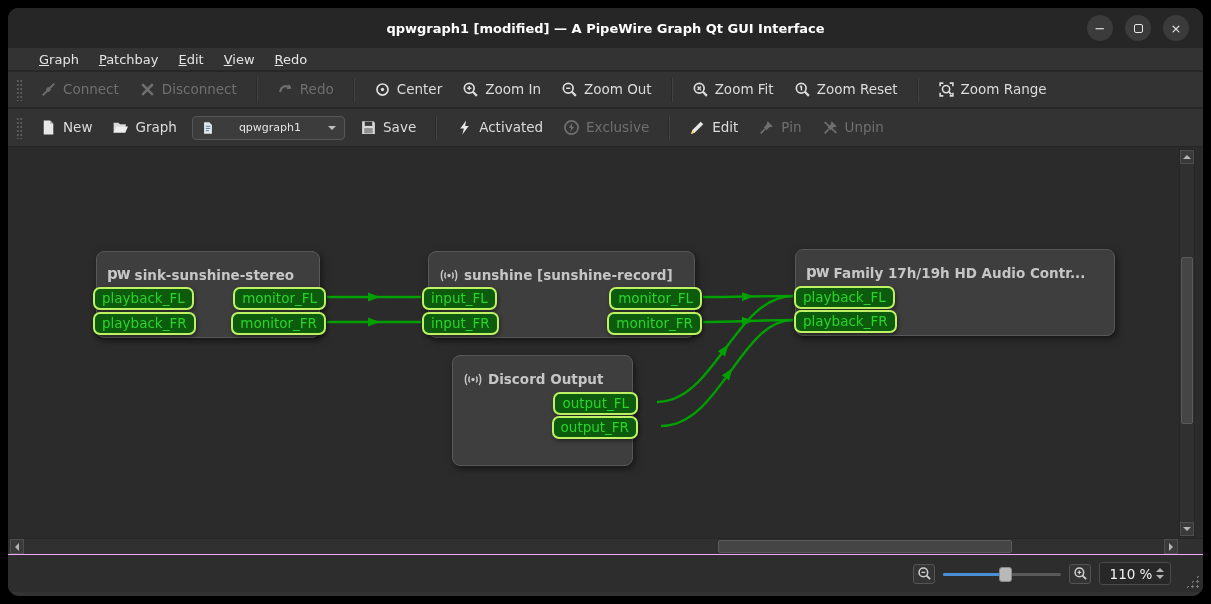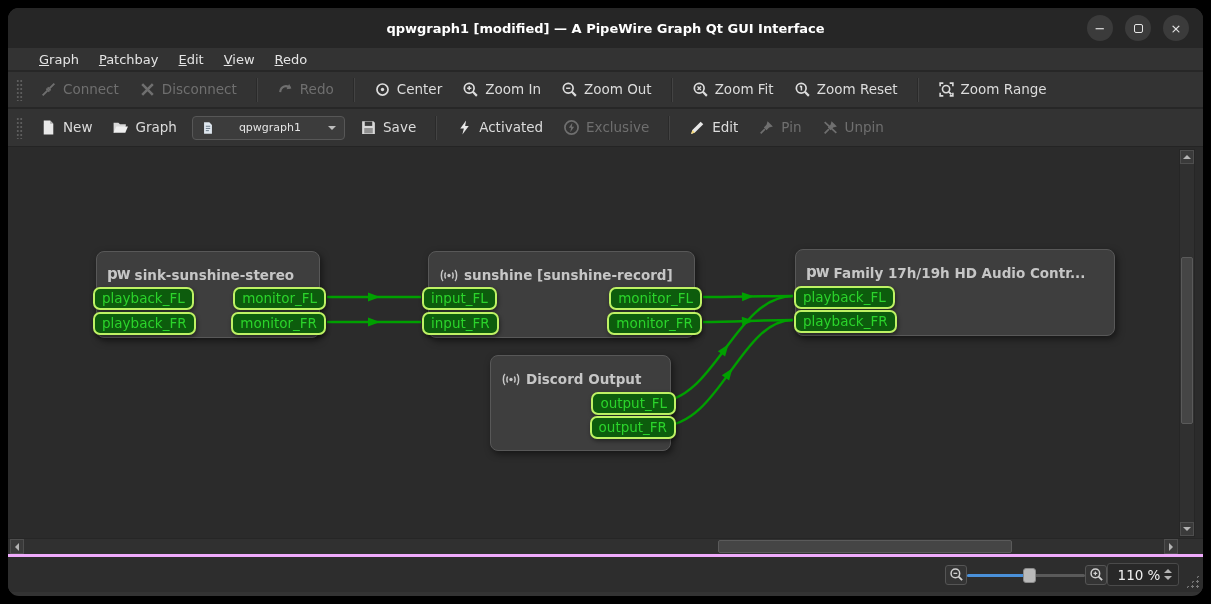--- a/index.html
+++ b/index.html
@@ -47,21 +47,21 @@
   .sbtn { position:absolute; width:14px; height:14px; background:#3a3a3a; border:1px solid #4e4e4e; display:flex; align-items:center; justify-content:center; }
   .hscroll { position:relative; height:16px; background:#303030; border-top:1px solid #262626; }
   .hthumb { position:absolute; top:1px; height:13px; background:#454545; border:1px solid #5a5a5a; border-radius:2px; }
   .tri { width:0; height:0; border:4px solid transparent; }
   .tri.up { border-bottom-color:#b4b4b4; margin-top:-4px; }
   .tri.down { border-top-color:#b4b4b4; margin-bottom:-4px; }
   .tri.left { border-right-color:#b4b4b4; margin-left:-4px; }
   .tri.right { border-left-color:#b4b4b4; margin-right:-4px; }
 
   
-  .statusbar { height:38px; background:#2d2d2d; border-top:3px solid #f0abfc; display:flex; align-items:center; justify-content:flex-end; padding-right:10px; gap:0; position:relative; }
+  .statusbar { height:38px; background:#2d2d2d; border-top:1px solid #f0abfc; display:flex; align-items:center; justify-content:flex-end; padding-right:10px; gap:8px; position:relative; }
   .zbtn { width:22px; height:20px; background:#343434; border:1px solid #555; border-radius:3px; display:flex; align-items:center; justify-content:center; color:#cfcfcf; }
   .slider { position:relative; width:118px; height:16px; }
   .slider .track { position:absolute; top:7px; left:0; width:118px; height:3px; background:#5a5a5a; border-radius:2px; }
   .slider .fill { position:absolute; top:7px; left:0; width:60px; height:3px; background:#4a90d9; border-radius:2px; }
   .slider .handle { position:absolute; top:1px; left:56px; width:13px; height:15px; background:#b9b9b9; border:1px solid #8a8a8a; border-radius:3px; }
   .spinbox { display:flex; align-items:center; background:#282828; border:1px solid #4a4a4a; border-radius:3px; height:23px; padding:0 4px 0 8px; }
   .spinbox input { width:46px; background:transparent; border:none; color:#f0f0f0; font-size:13.5px; font-family:"DejaVu Sans",sans-serif; text-align:center; outline:none; }
   .spinarrows { display:flex; flex-direction:column; gap:3px; padding:2px 2px; }
   .grip-corner { position:absolute; right:3px; bottom:3px; width:15px; height:15px;
       background:radial-gradient(circle, #787878 1.2px, transparent 1.4px) 0 0/5px 5px;
@@ -295,21 +295,21 @@
 
       <div class="node" style="left:787px; top:102px; width:320px; height:87px;">
         <div class="node-header">
           <span class="pw-glyph">pw</span>
           <span>Family 17h/19h HD Audio Contr...</span>
         </div>
         <div class="port" style="left:-2px; top:36px;">playback_FL</div>
         <div class="port" style="left:-2px; top:60px;">playback_FR</div>
       </div>
 
-      <div class="node" style="left:482px; top:208px; width:181px; height:96px;">
+      <div class="node" style="left:444px; top:208px; width:181px; height:111px;">
         <div class="node-header">
           <svg width="20" height="15" viewBox="0 0 20 15">
               <g stroke="#c6c6c6" stroke-width="1.5" fill="none">
                 <path d="M4 2 C1.8 4 1.8 11 4 13"></path>
                 <path d="M6.7 4.5 C5.6 6 5.6 9 6.7 10.5"></path>
                 <path d="M16 2 C18.2 4 18.2 11 16 13"></path>
                 <path d="M13.3 4.5 C14.4 6 14.4 9 13.3 10.5"></path>
               </g>
               <circle cx="10" cy="7.5" r="1.7" fill="#c6c6c6"></circle>
             </svg>

